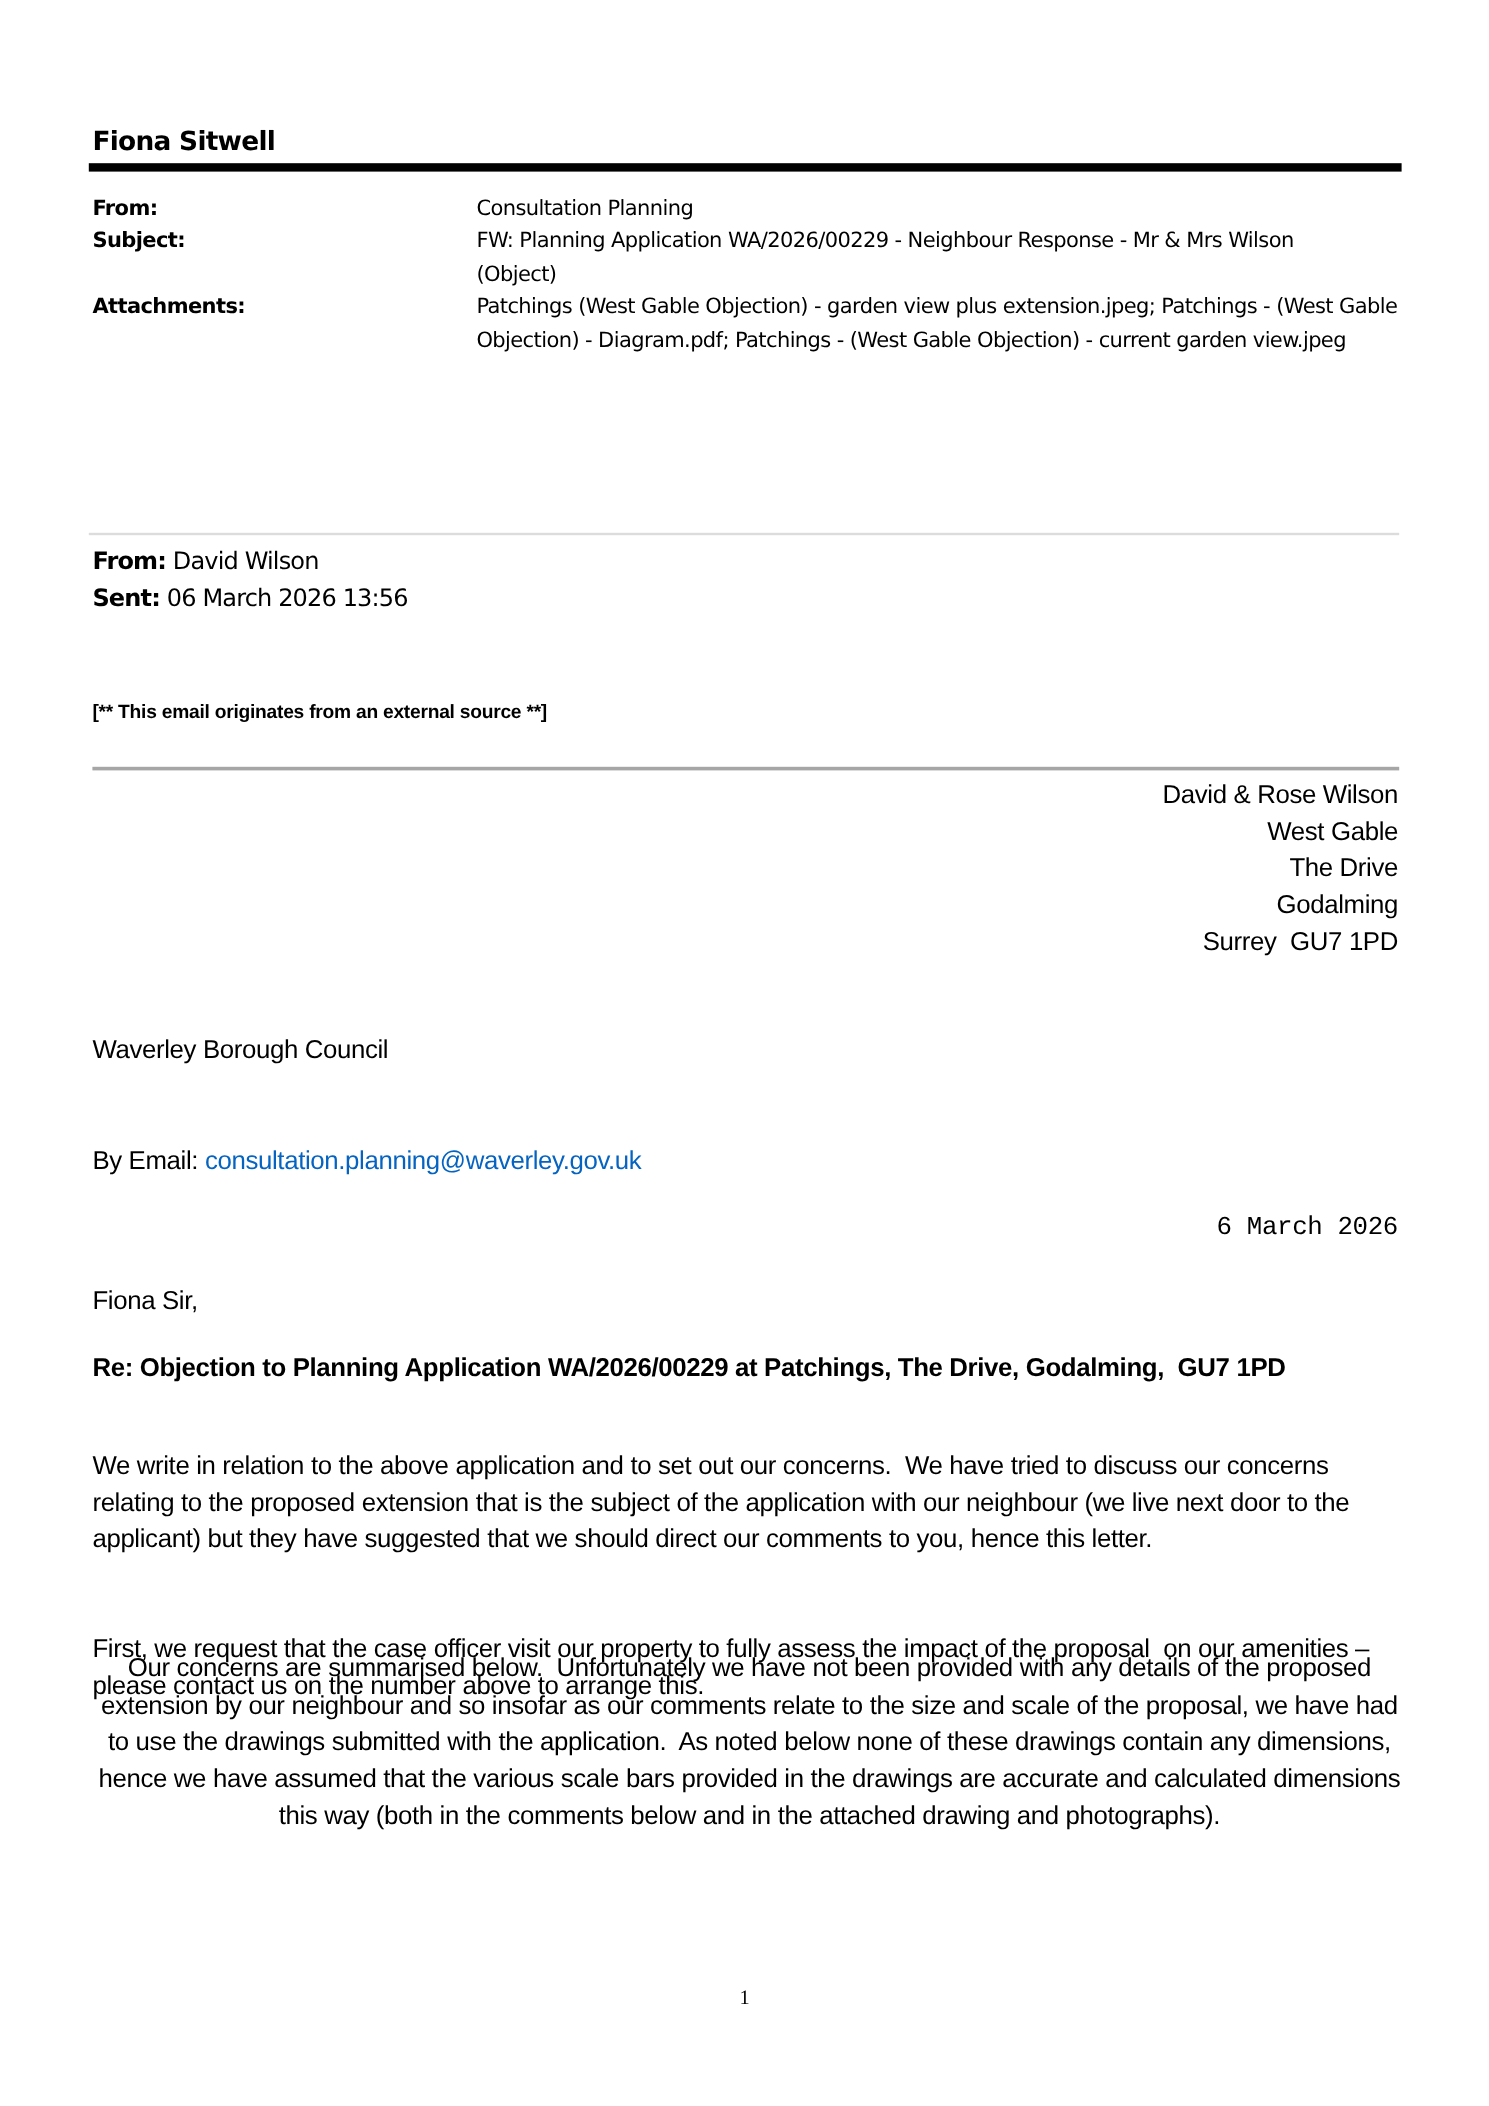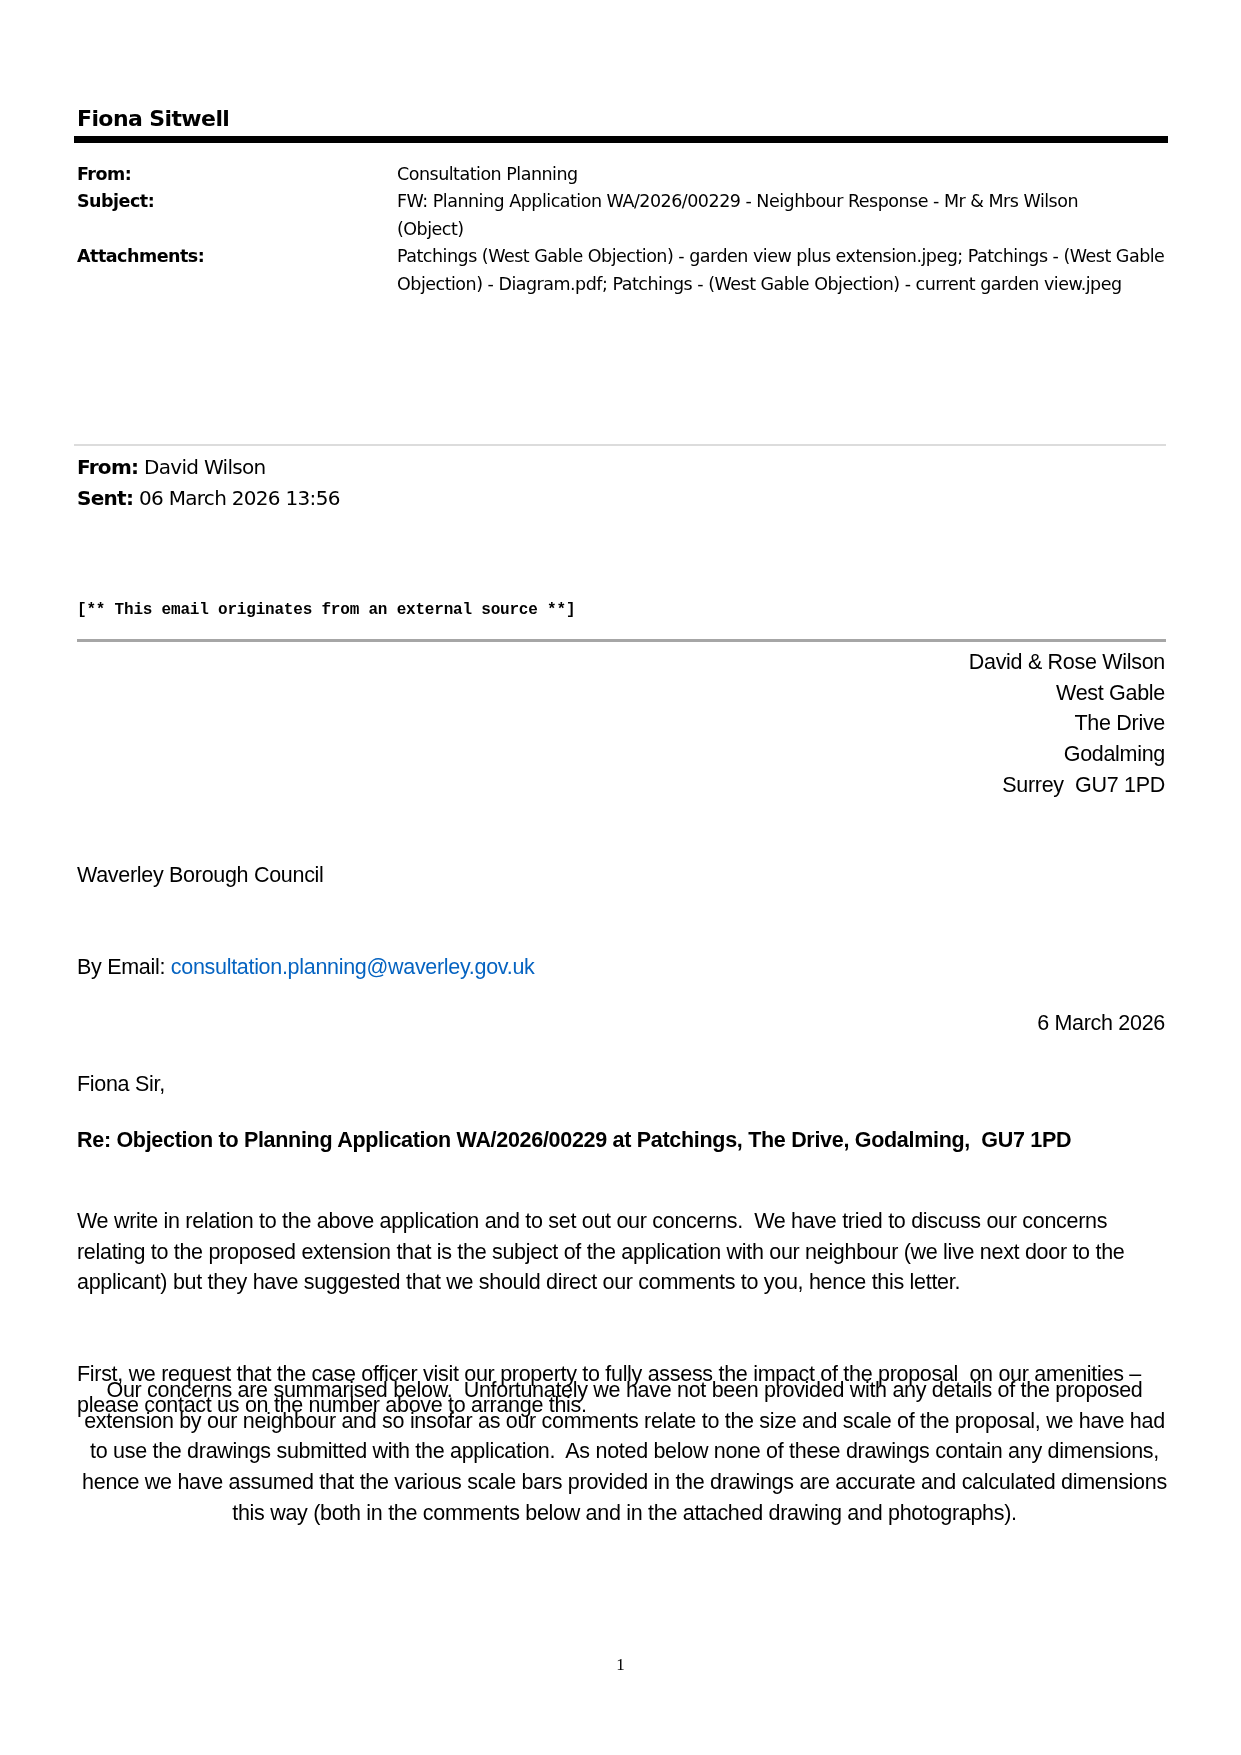--- a/index.html
+++ b/index.html
@@ -12,29 +12,29 @@
   .hdr { font-family: "DejaVu Sans", sans-serif; font-size: 17.5px; line-height: 27.5px; letter-spacing: -0.5px; }
   .hdr-label { left: 77px; font-weight: bold; }
   .hdr-value { left: 397px; width: 770px; }
 
   .sep-light { left: 74px; top: 444px; width: 1092px; height: 2px; background: #dcdcdc; }
 
   .fwd { left: 77px; top: 452px; font-family: "DejaVu Sans", sans-serif; font-size: 20px; line-height: 30.5px; letter-spacing: -0.7px; }
   .fwd b { font-weight: bold; }
   .fwd .row { white-space: nowrap; }
 
-  .external { left: 77px; top: 601px; font-family: Liberation Mono, monospace; font-weight: bold; font-size: 16px; letter-spacing: -0.2px; }
+  .external { left: 77px; top: 585px; font-family: Liberation Sans, sans-serif; font-weight: bold; font-size: 16px; letter-spacing: -0.2px; }
   .sep-mid { left: 77px; top: 639px; width: 1089px; height: 3px; background: #a6a6a6; }
 
   .letter { font-family: "Liberation Sans", sans-serif; font-size: 21.5px; line-height: 30.7px; letter-spacing: -0.3px; }
   .addr { right: 76px; top: 647px; text-align: right; }
   .recip { left: 77px; top: 860px; }
   .byemail { left: 77px; top: 952px; }
   .byemail a { color: #0563c1; }
-  .date { right: 76px; top: 1008px; }
+  .date { right: 76px; top: 1008px; font-family: Liberation Mono, monospace; }
   .salutation { left: 77px; top: 1069px; }
   .re { left: 77px; top: 1125px; width: 1095px; font-weight: bold; }
   .para { left: 77px; width: 1095px; }
   .p1 { top: 1206px; }
   .p2 { top: 1359px; }
   .p3 { top: 1375px; text-align: center; }
 
   .pageno { left: 0; width: 1241px; top: 1655px; text-align: center; font-family: "Liberation Serif", serif; font-size: 17px; }
 </style>
 </head>

